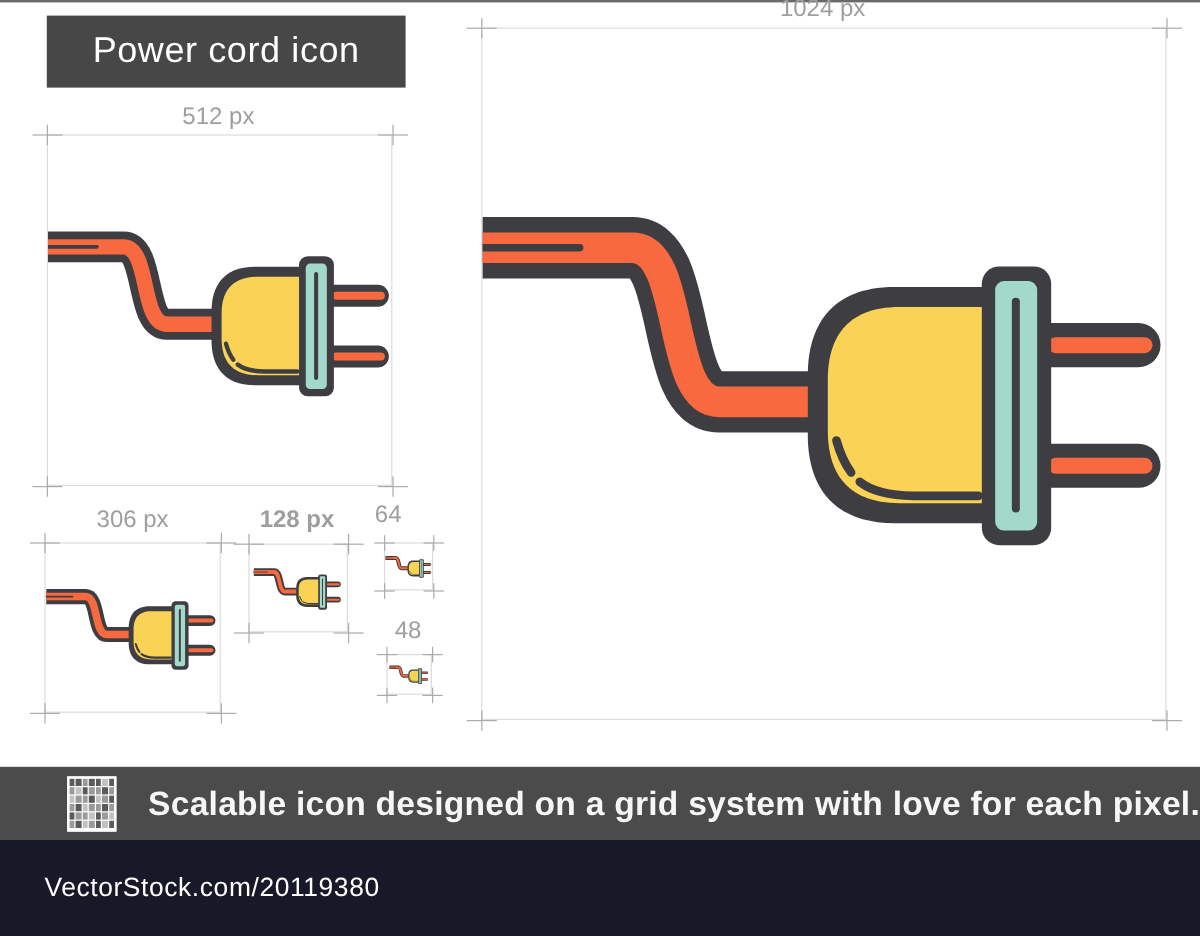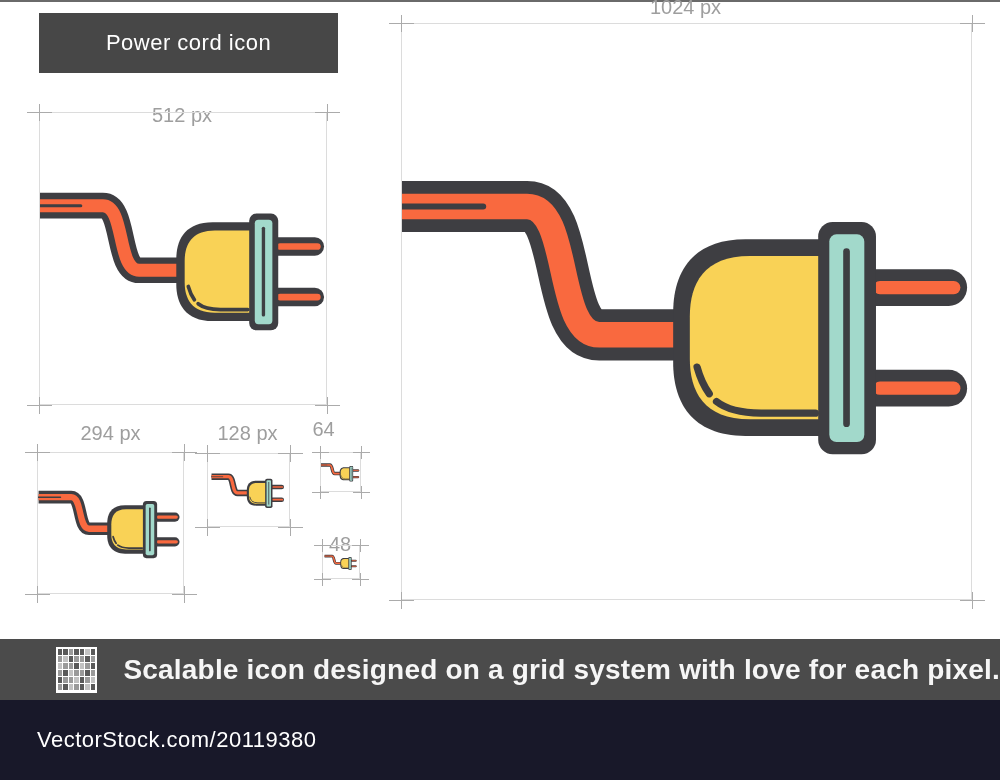--- a/index.html
+++ b/index.html
@@ -5,32 +5,32 @@
   html,body{margin:0;padding:0;background:#ffffff;}
   #stage{
     position:relative;width:1000px;height:780px;overflow:hidden;
     background:#ffffff;font-family:"Liberation Sans", sans-serif;
   }
   .topline{position:absolute;left:0;top:0;width:100%;height:2px;background:var(--top-line,#6a6a6a);}
   .title-box{
     position:absolute;left:39px;top:13px;width:299px;height:60px;
     background:var(--title-bg,#474747);color:#ffffff;
     display:flex;align-items:center;justify-content:center;
-    font-size:22px;font-weight:300;letter-spacing:.5px;
+    font-size:30px;font-weight:300;letter-spacing:.5px;
   }
   .size-label{
     position:absolute;color:var(--label,#9e9e9e);
     font-size:20px;line-height:22px;font-weight:300;text-align:center;
   }
   .l1024{left:401px;top:-4px;width:569px;}
-  .l512{left:39px;top:104px;width:286px;}
+  .l512{left:39px;top:86px;width:286px;}
   .l256{left:38px;top:422px;width:145px;}
-  .l128{left:207px;top:422px;width:81px;}
+  .l128{left:207px;top:422px;width:81px;font-weight:bold;}
   .l64{left:302px;top:418px;width:43px;}
-  .l48{left:320px;top:533px;width:40px;}
+  .l48{left:320px;top:515px;width:40px;}
   .mbox{position:absolute;border:1px solid var(--box-border,#dcdcdc);}
   .b1024{left:401px;top:23px;width:569px;height:575px;}
   .b512{left:39px;top:112px;width:286px;height:291px;}
   .b256{left:37px;top:452px;width:145px;height:140px;}
   .b128{left:207px;top:453px;width:81px;height:72px;}
   .b64{left:320px;top:452px;width:39px;height:38px;}
   .b48{left:322px;top:545px;width:36px;height:32px;}
   .tk{position:absolute;width:0;height:0;}
   .tk::before{content:"";position:absolute;width:25px;height:1px;left:-12px;top:0;background:var(--tick,#ababab);}
   .tk::after{content:"";position:absolute;width:1px;height:17px;left:0;top:-8px;background:var(--tick,#ababab);}
@@ -73,21 +73,21 @@
 <div id="stage">
 
   <div class="topline"></div>
 
   <div class="title-box">
     <span>Power cord icon</span>
   </div>
 
   <div class="size-label l1024">1024 px</div>
   <div class="size-label l512">512 px</div>
-  <div class="size-label l256">294 px</div>
+  <div class="size-label l256">306 px</div>
   <div class="size-label l128">128 px</div>
   <div class="size-label l64">64</div>
   <div class="size-label l48">48</div>
 
   <div class="mbox b1024">
     <i class="tk tl"></i>
       <i class="tk tr"></i>
       <i class="tk bl"></i>
       <i class="tk br"></i>
     <svg class="icon">

